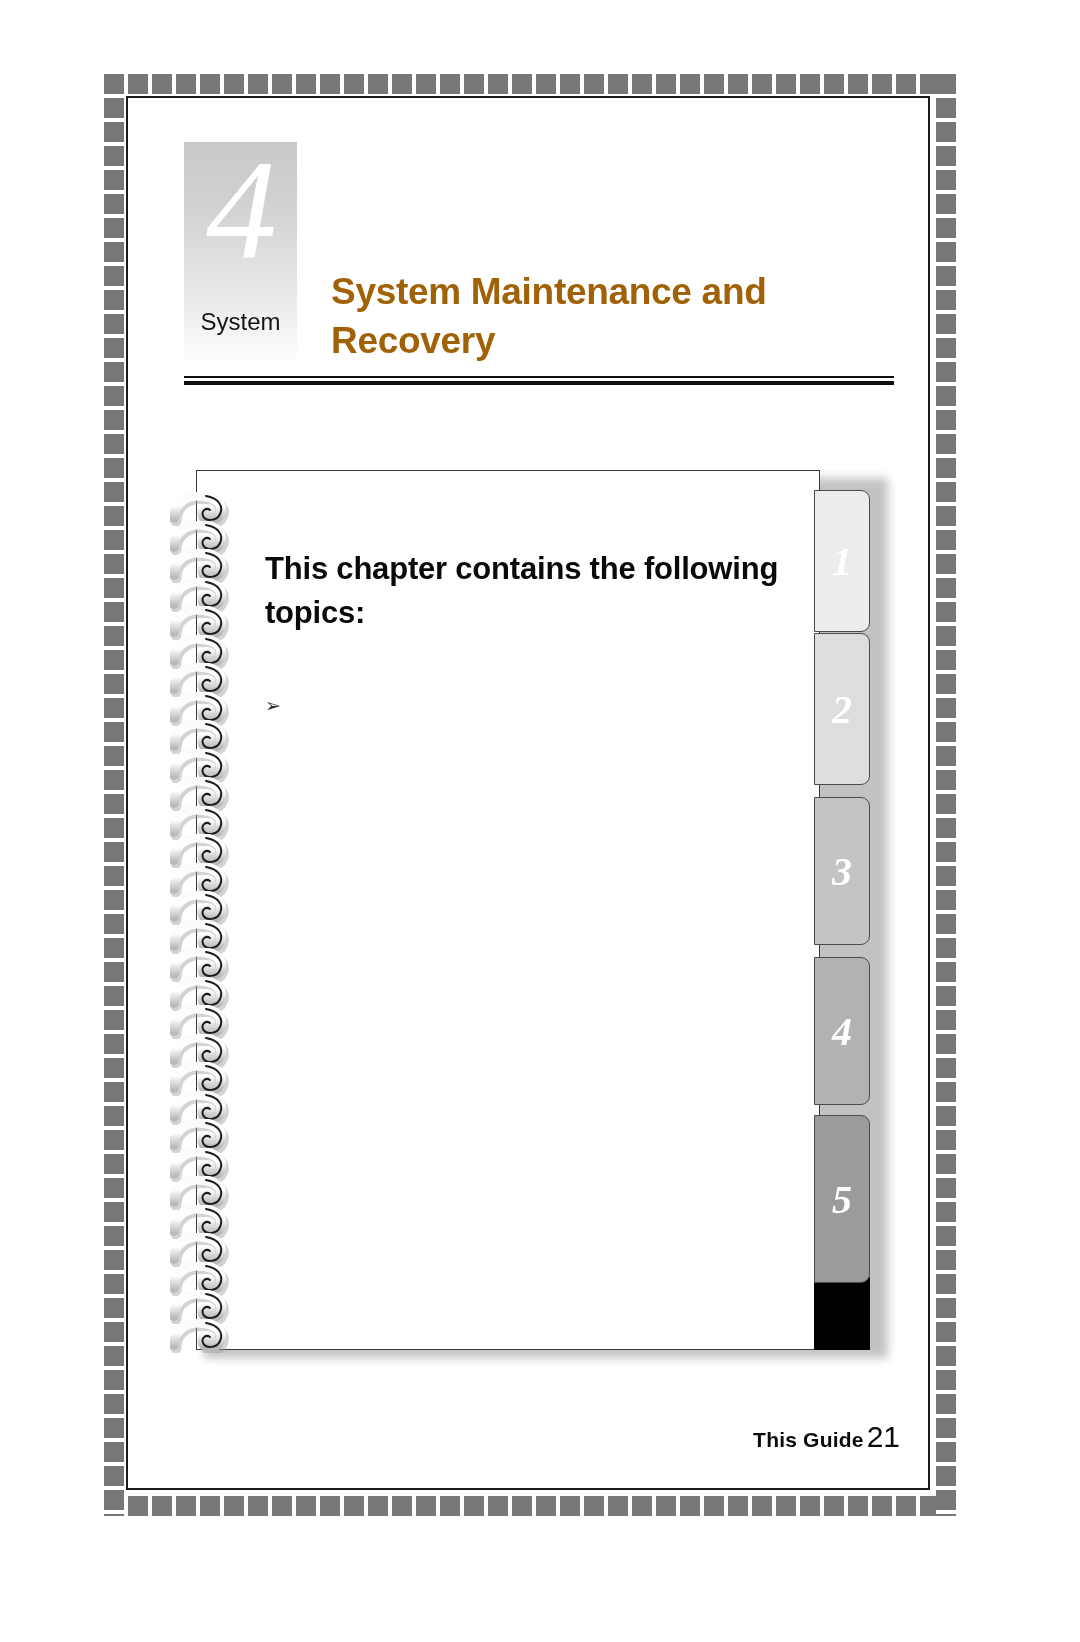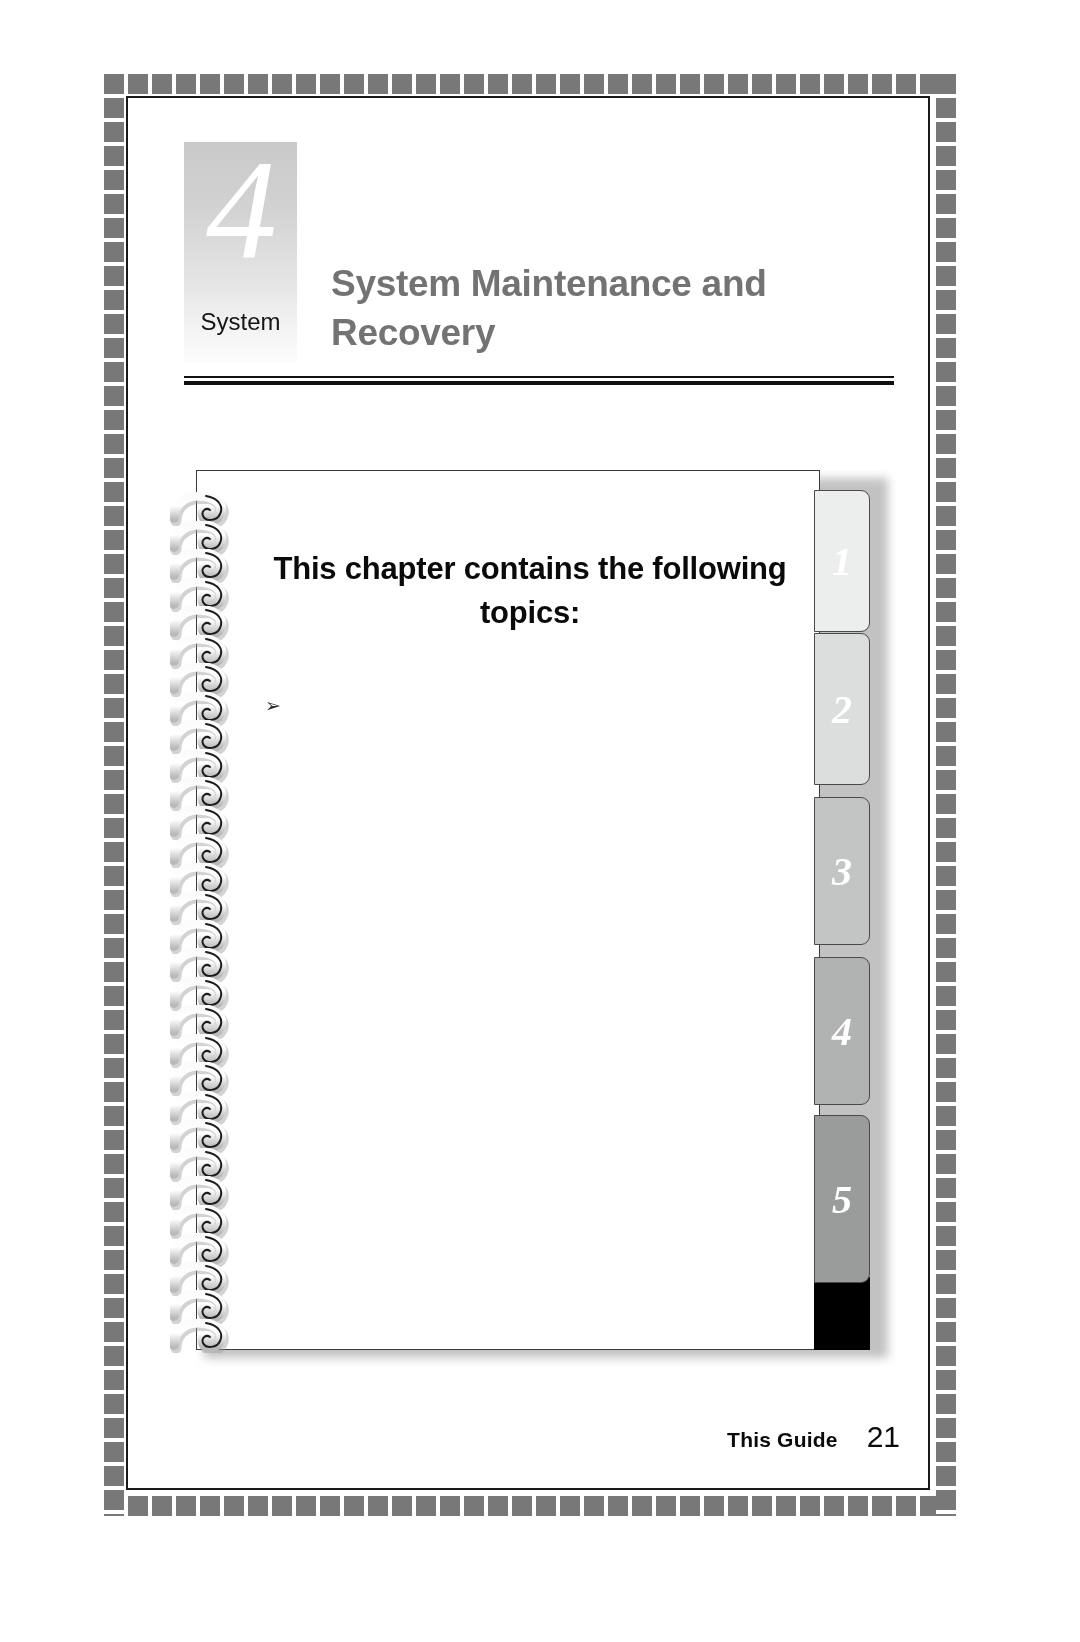--- a/index.html
+++ b/index.html
@@ -98,26 +98,26 @@
     bottom: 26px;
     width: 113px;
     text-align: center;
     font-size: 24px;
     font-weight: 400;
     color: #151515;
   }
   .chapter-title {
     position: absolute;
     left: 147px;
-    top: 117px;
+    top: 125px;
     width: 560px;
     font-size: 37px;
     font-weight: bold;
     line-height: 1.33;
-    color: #737373;
+    color: #a16207;
     letter-spacing: -0.3px;
   }
   .title-rule {
     position: absolute;
     left: 0;
     top: 234px;
     width: 710px;
     height: 10px;
   }
   .title-rule .r1 {
@@ -129,21 +129,20 @@
     width: 710px; height: 4px; background: #101010;
   }
 
   
   .notebook {
     position: absolute;
     left: 196px;
     top: 470px;
     width: 684px;
     height: 1072px;
-    text-align: center;
   }
   .notebook-shadow {
     position: absolute;
     left: 8px;
     top: 8px;
     width: 684px;
     height: 880px;
     background: #b8b8b8;
     filter: blur(5px);
     opacity: 0.85;
@@ -251,21 +250,21 @@
     color: #0a0a0a;
   }
   .footer-label {
     font-size: 21px;
     font-weight: bold;
     letter-spacing: 0.2px;
   }
   .footer-page {
     font-size: 30px;
     font-weight: 400;
-    margin-left: 29px;
+    margin-left: 3px;
   }
 </style>
 </head>
 <body>
 
 <div class="page-frame">
   <div class="dash-edge dash-top"></div>
   <div class="dash-edge dash-bottom"></div>
   <div class="dash-edge dash-left"></div>
   <div class="dash-edge dash-right"></div>

